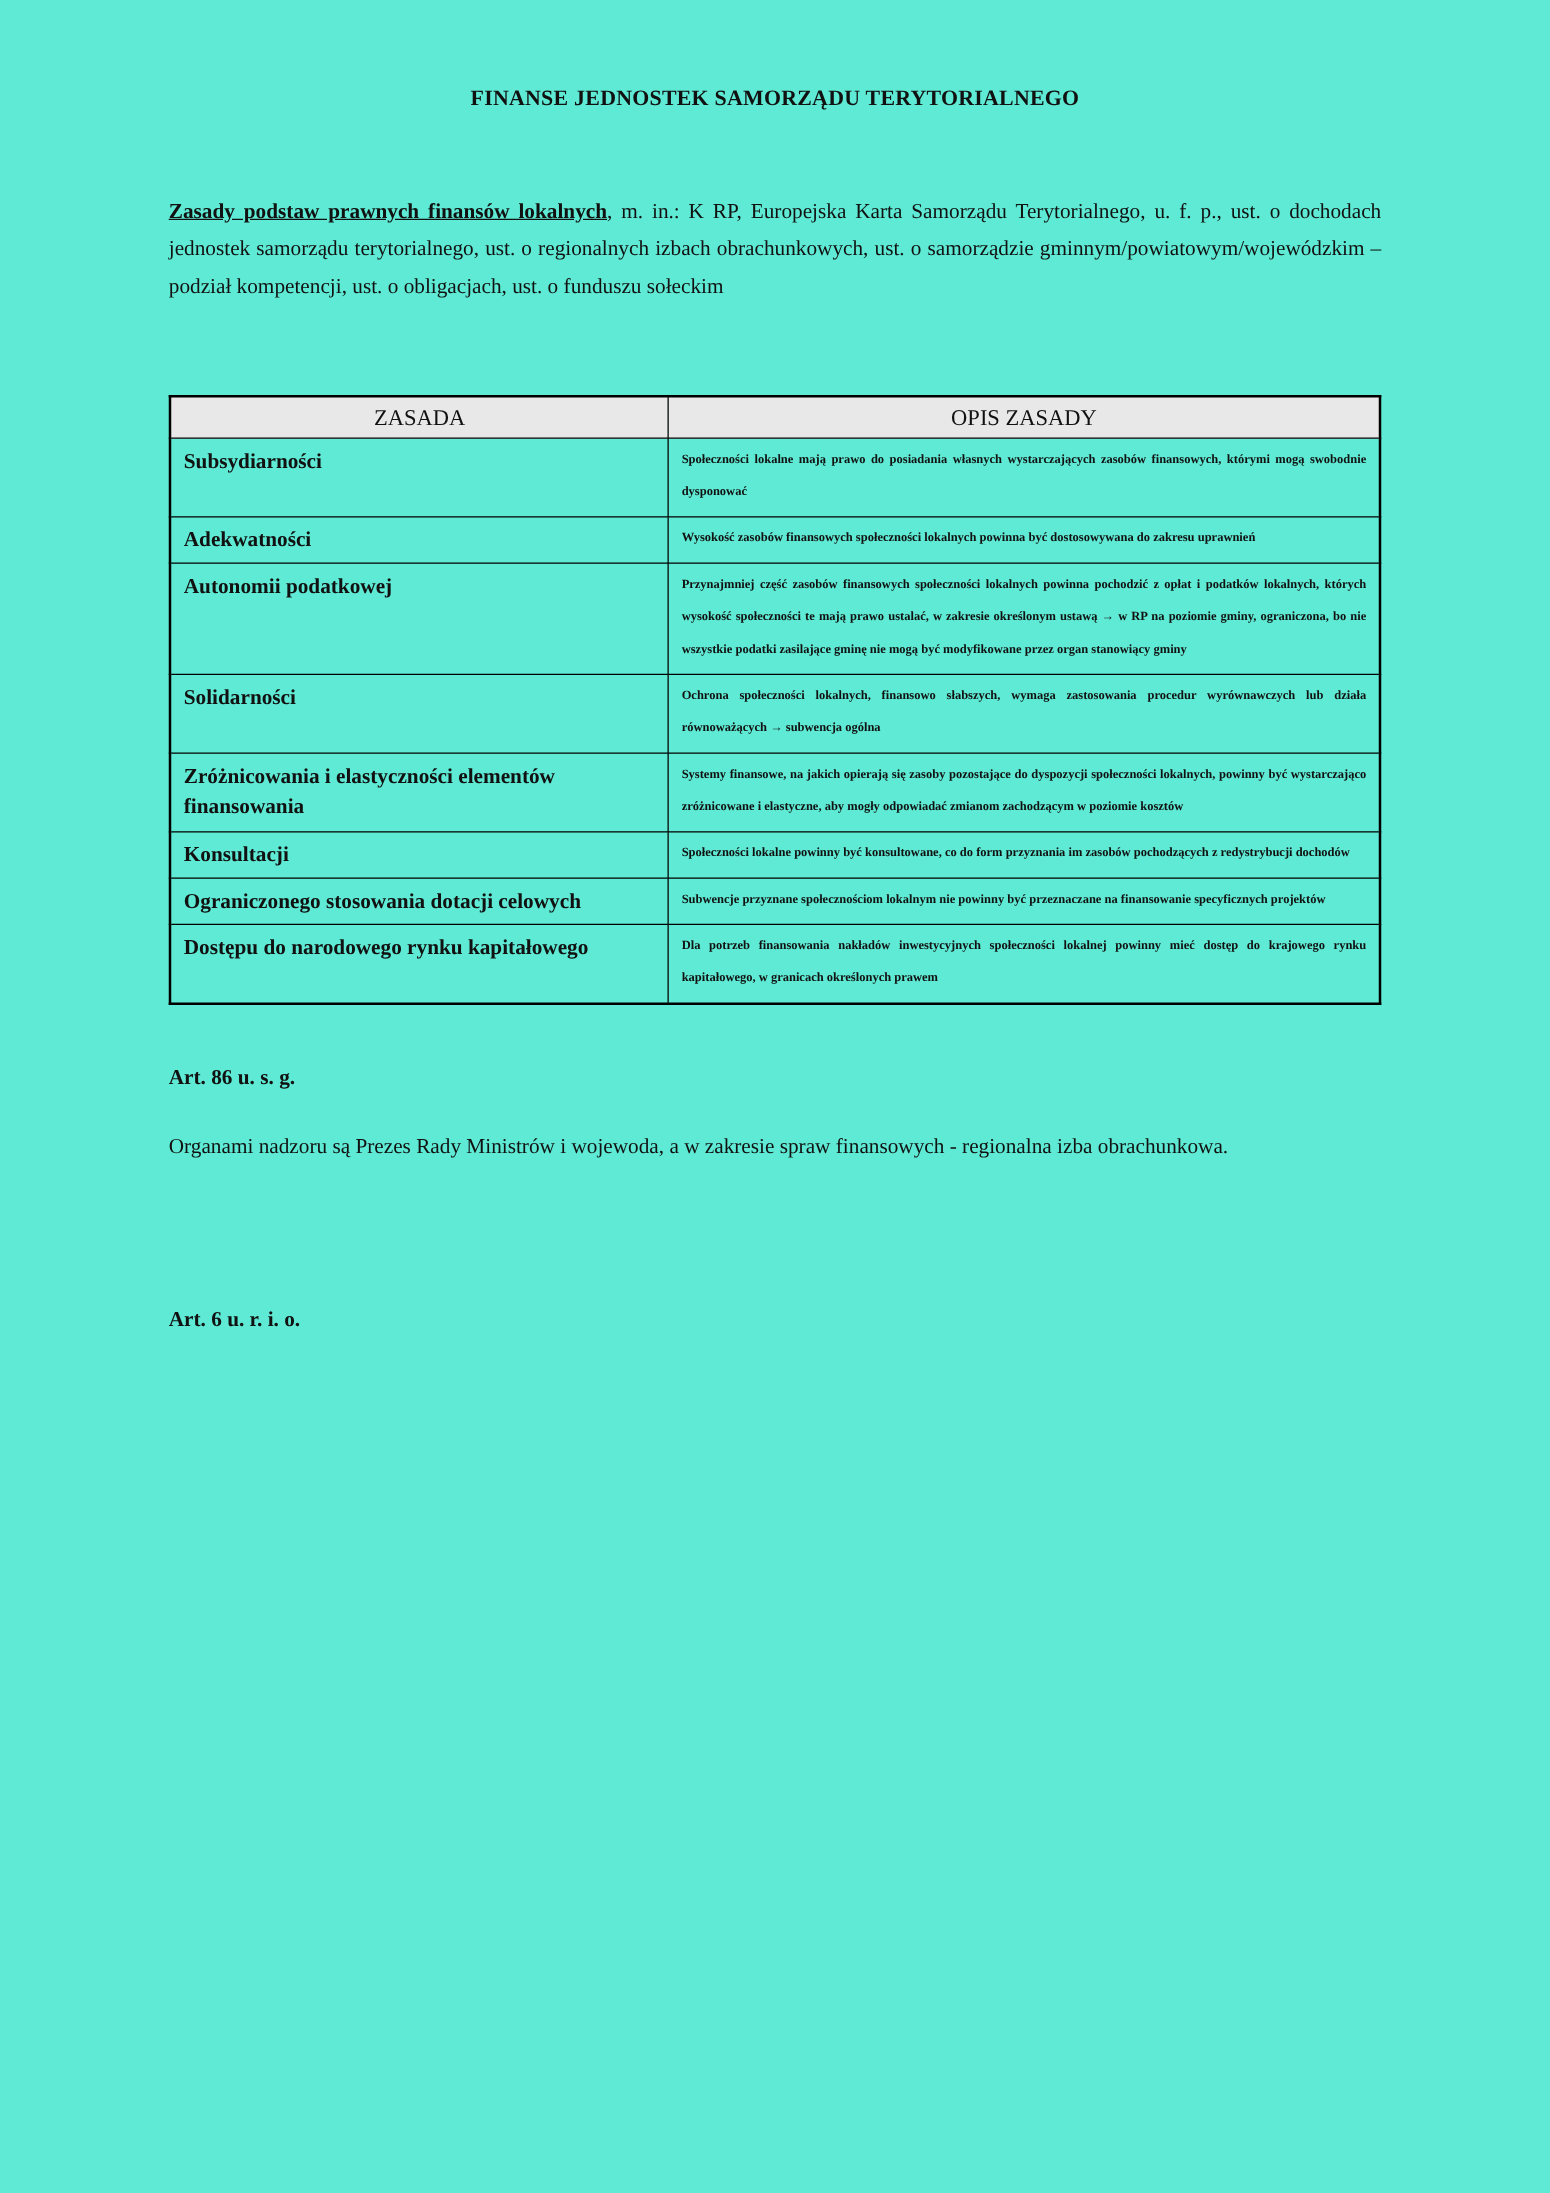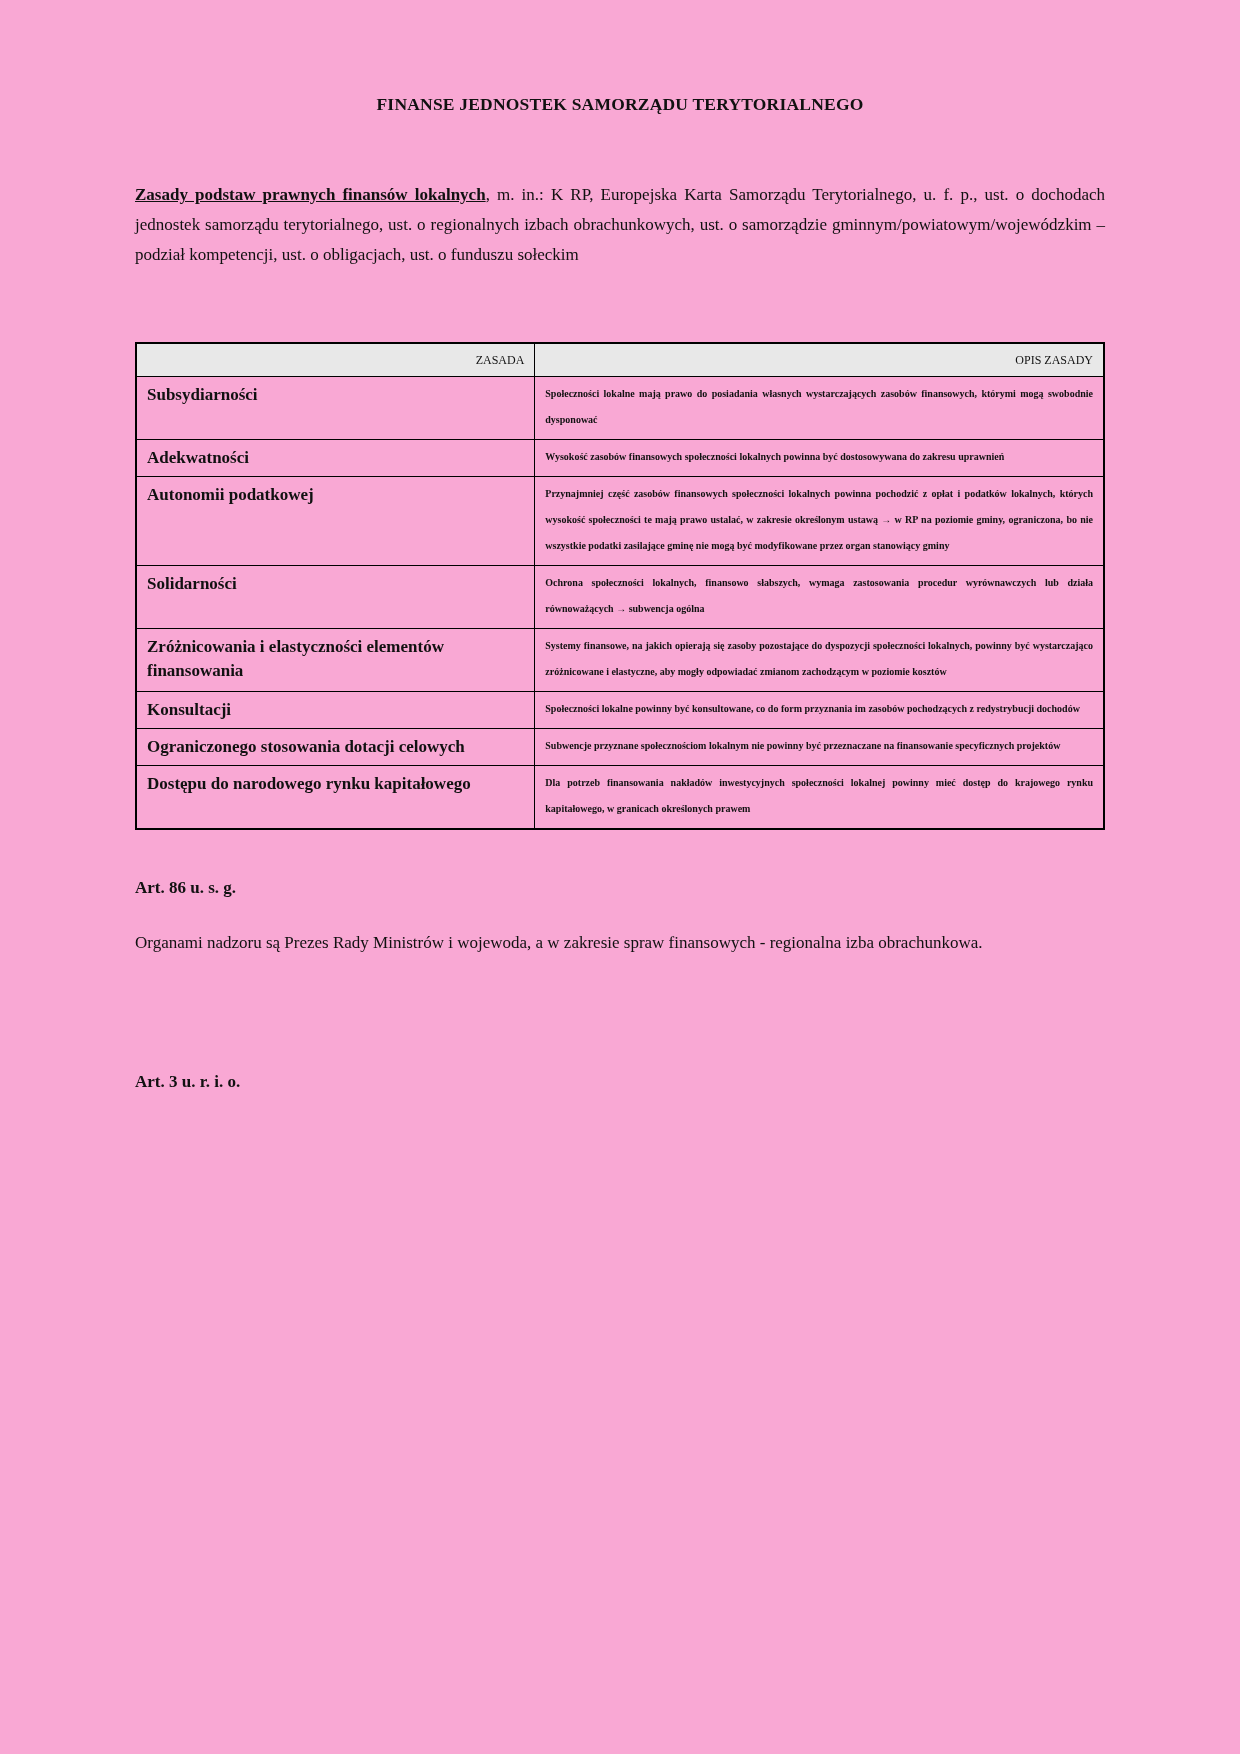--- a/index.html
+++ b/index.html
@@ -1,25 +1,25 @@
 <!DOCTYPE html>
 <html lang="pl"><head>
 <meta charset="utf-8">
 <style>
   html, body { margin: 0; padding: 0; background: #ffffff; }
   .page {
     position: relative;
     width: 1240px;
     height: 1754px;
-    background: #f9a8d4;
+    background: #5eead4;
     color: #111111;
     font-family: "Liberation Serif", "DejaVu Serif", serif;
     overflow: hidden;
     box-sizing: border-box;
-    padding: 92px 135px 0 135px;
+    padding: 66px 135px 0 135px;
   }
   .doc-title {
     margin: 0;
     text-align: center;
     font-size: 17.5px;
     font-weight: 700;
     letter-spacing: 0.2px;
     line-height: 24px;
   }
   .intro {
@@ -48,22 +48,22 @@
   table.rules col.c-term { width: 41.2%; }
   table.rules col.c-desc { width: 58.8%; }
   table.rules th, table.rules td {
     border: 1px solid #000;
     vertical-align: top;
     box-sizing: border-box;
   }
   table.rules thead th {
     background: #e8e8e8;
     font-weight: 400;
-    text-align: right;
-    font-size: 12px;
+    text-align: center;
+    font-size: 18px;
     padding: 6px 10px;
     line-height: 20px;
   }
   td.term {
     font-size: 17px;
     font-weight: 700;
     padding: 6px 10px;
     line-height: 24px;
   }
   td.desc {
@@ -140,15 +140,15 @@
       <tr>
         <td class="term">Dostępu do narodowego rynku kapitałowego</td>
         <td class="desc">Dla potrzeb finansowania nakładów inwestycyjnych społeczności lokalnej powinny mieć dostęp do krajowego rynku kapitałowego, w granicach określonych prawem</td>
       </tr>
     </tbody>
   </table>
 
   <p class="art-heading">Art. 86 u. s. g.</p>
   <p class="art-body">Organami nadzoru są Prezes Rady Ministrów i wojewoda, a w zakresie spraw finansowych - regionalna izba obrachunkowa.</p>
 
-  <p class="art-heading second">Art. 3 u. r. i. o.</p>
+  <p class="art-heading second">Art. 6 u. r. i. o.</p>
 
 </div>
 
 </body></html>

